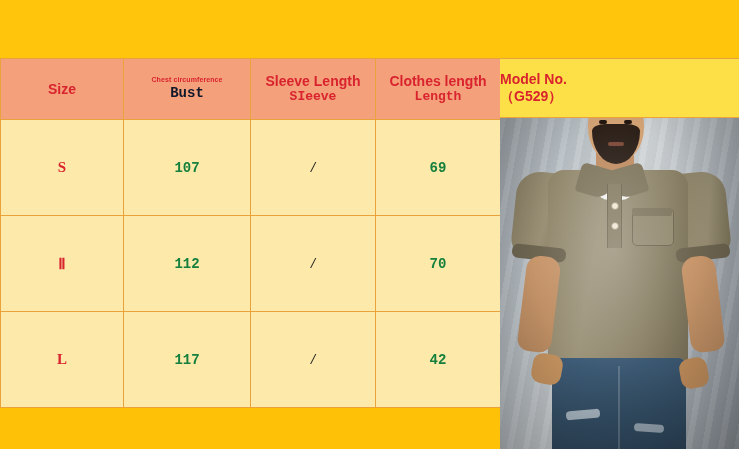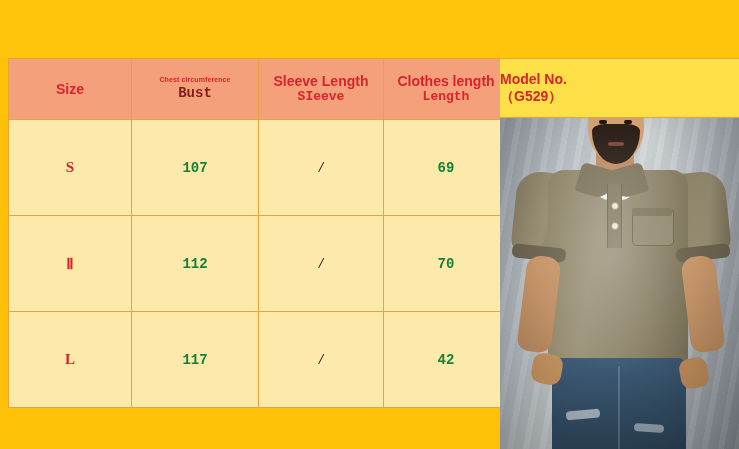--- a/index.html
+++ b/index.html
@@ -19,21 +19,21 @@
   .top-banner {
     position: absolute;
     left: 0; top: 0;
     width: 739px;
     height: 58px;
     background: #ffc40c;
   }
   
   .size-table {
     position: absolute;
-    left: 8px;
+    left: 0;
     top: 58px;
     width: 500px;
     height: 350px;
     border-collapse: collapse;
     table-layout: fixed;
   }
   .size-table col.c-size   { width: 123px; }
   .size-table col.c-bust   { width: 127px; }
   .size-table col.c-sleeve { width: 125px; }
   .size-table col.c-length { width: 125px; }
@@ -58,21 +58,21 @@
     font-weight: bold;
     color: #d9232e;
     letter-spacing: 0.1px;
     margin-bottom: 1px;
   }
   .hdr-mono {
     display: block;
     font-family: "Liberation Mono", monospace;
     font-size: 14px;
     font-weight: bold;
-    color: #7f1d1d;
+    color: #0f172a;
   }
   .hdr-mono-small {
     display: block;
     font-family: "Liberation Mono", monospace;
     font-size: 13px;
     font-weight: bold;
     color: #d9232e;
   }
   tbody td {
     height: 40px;

